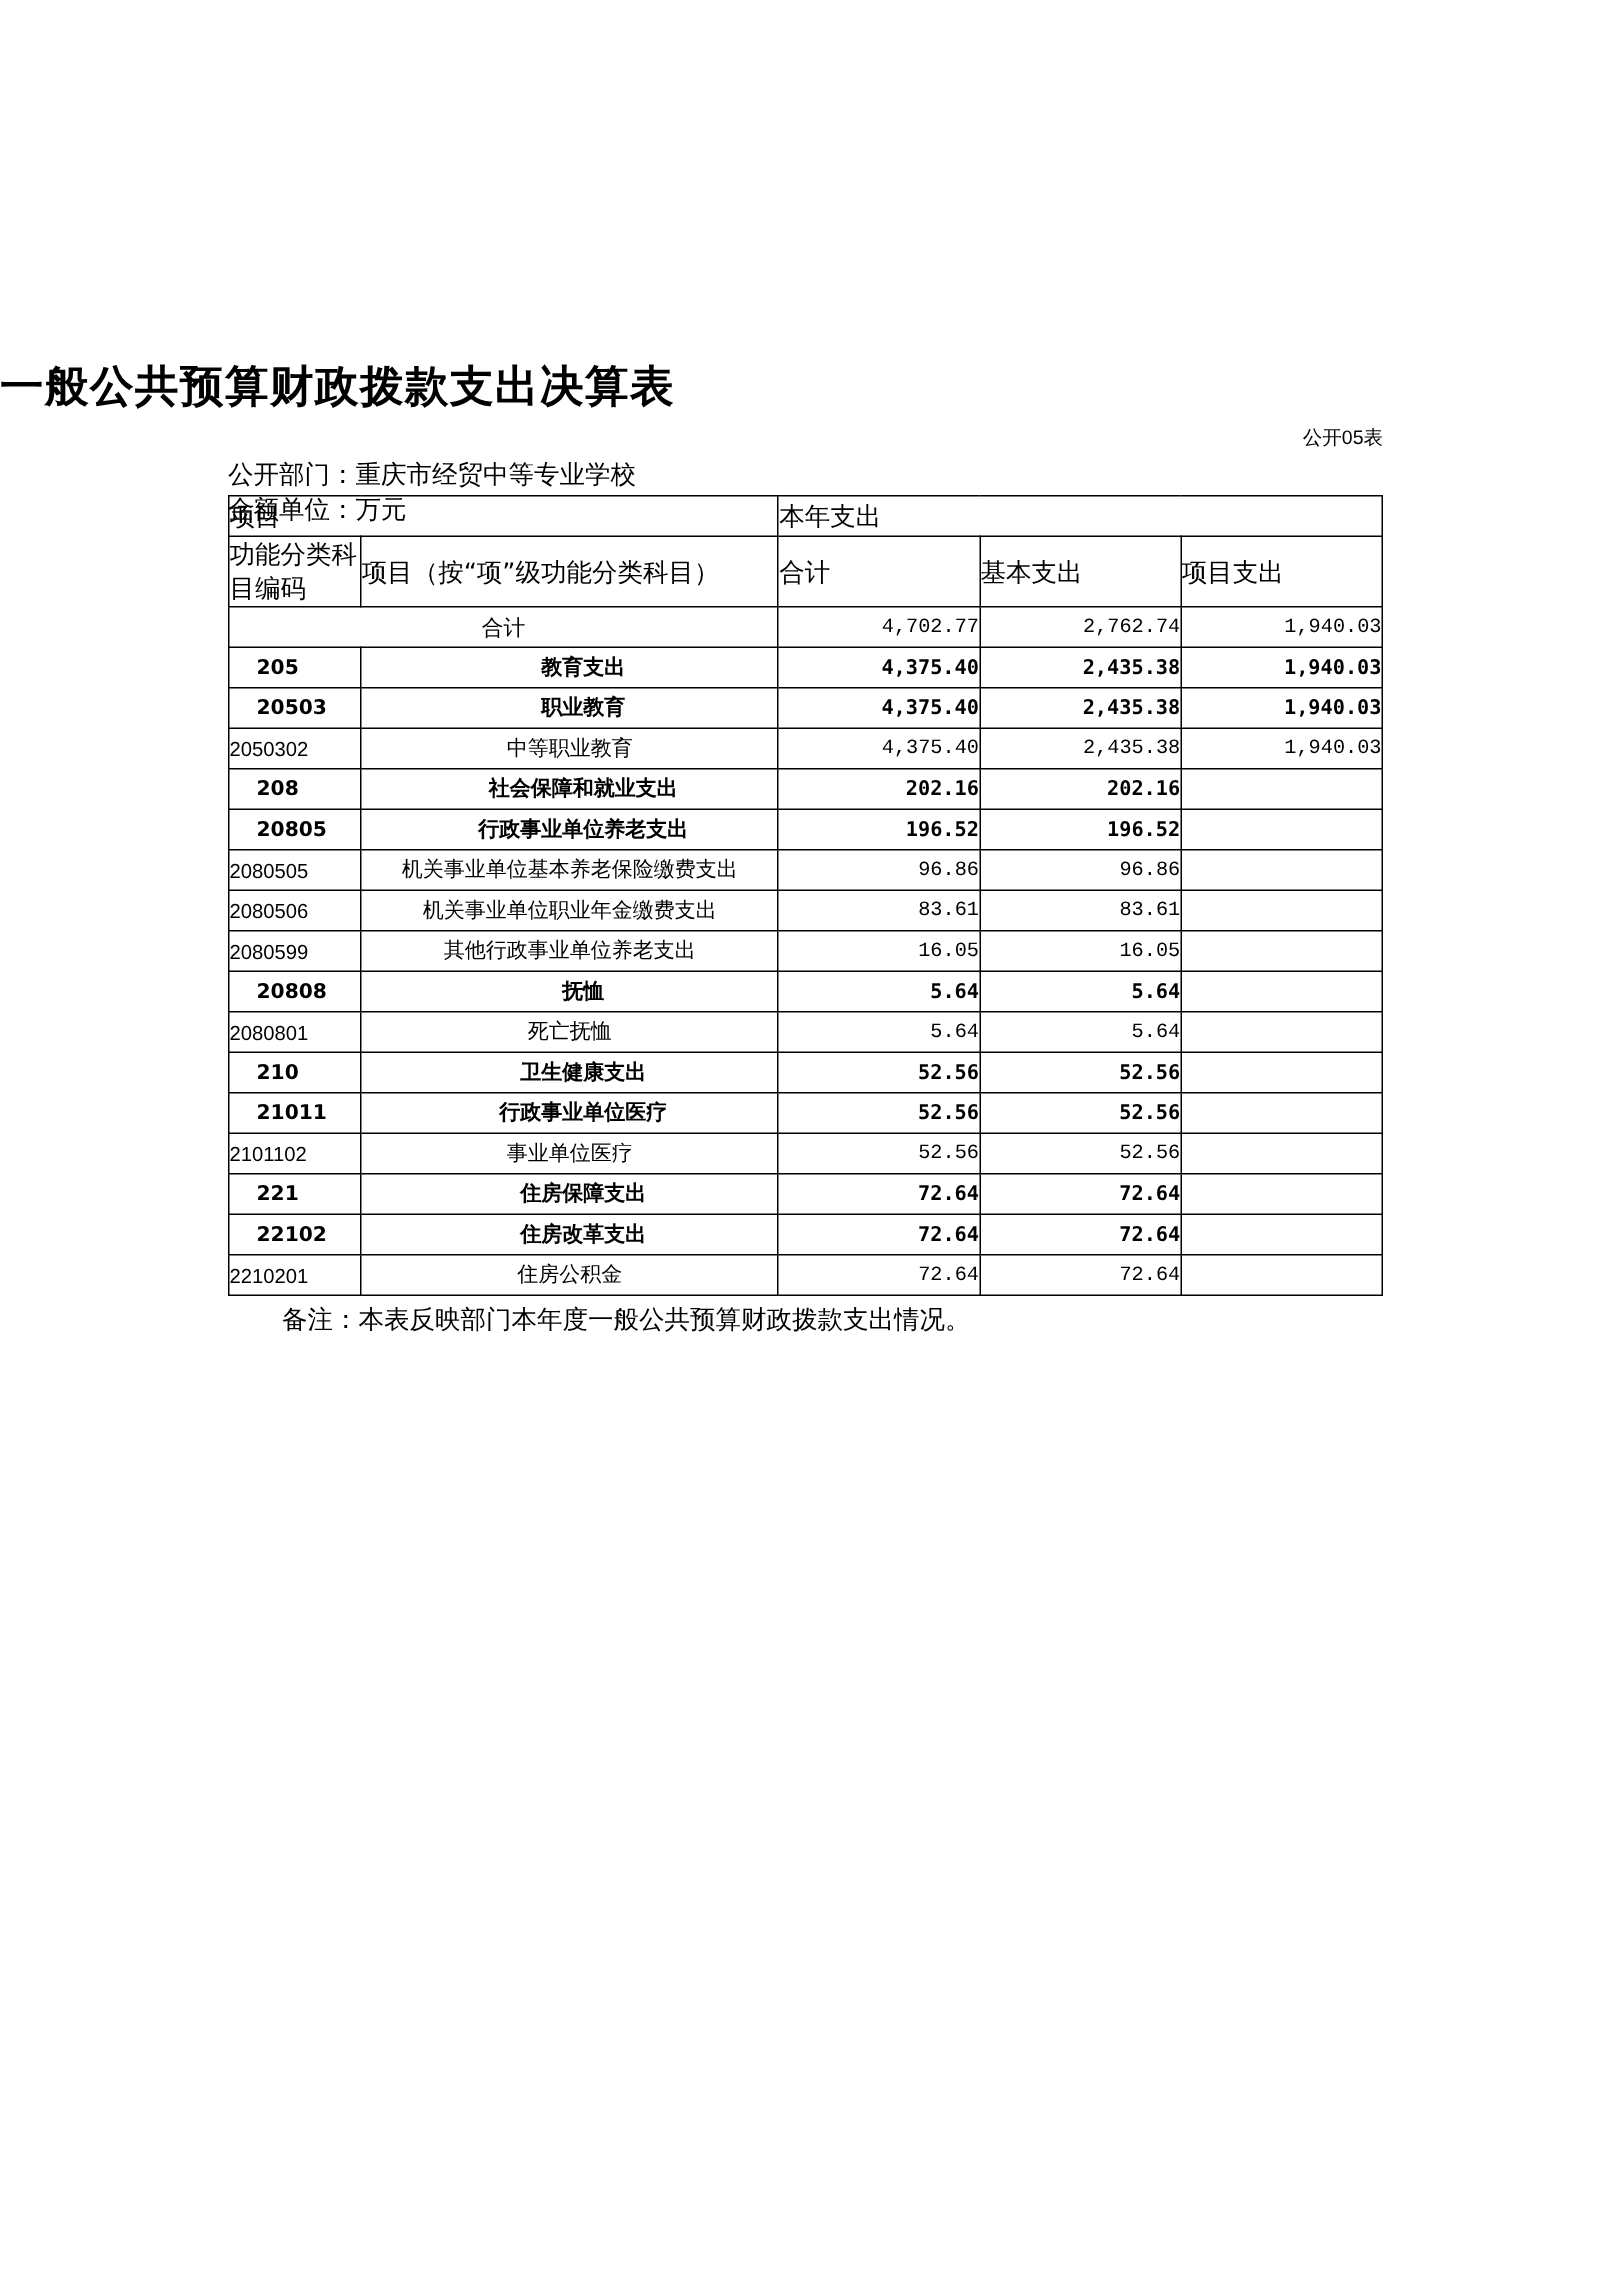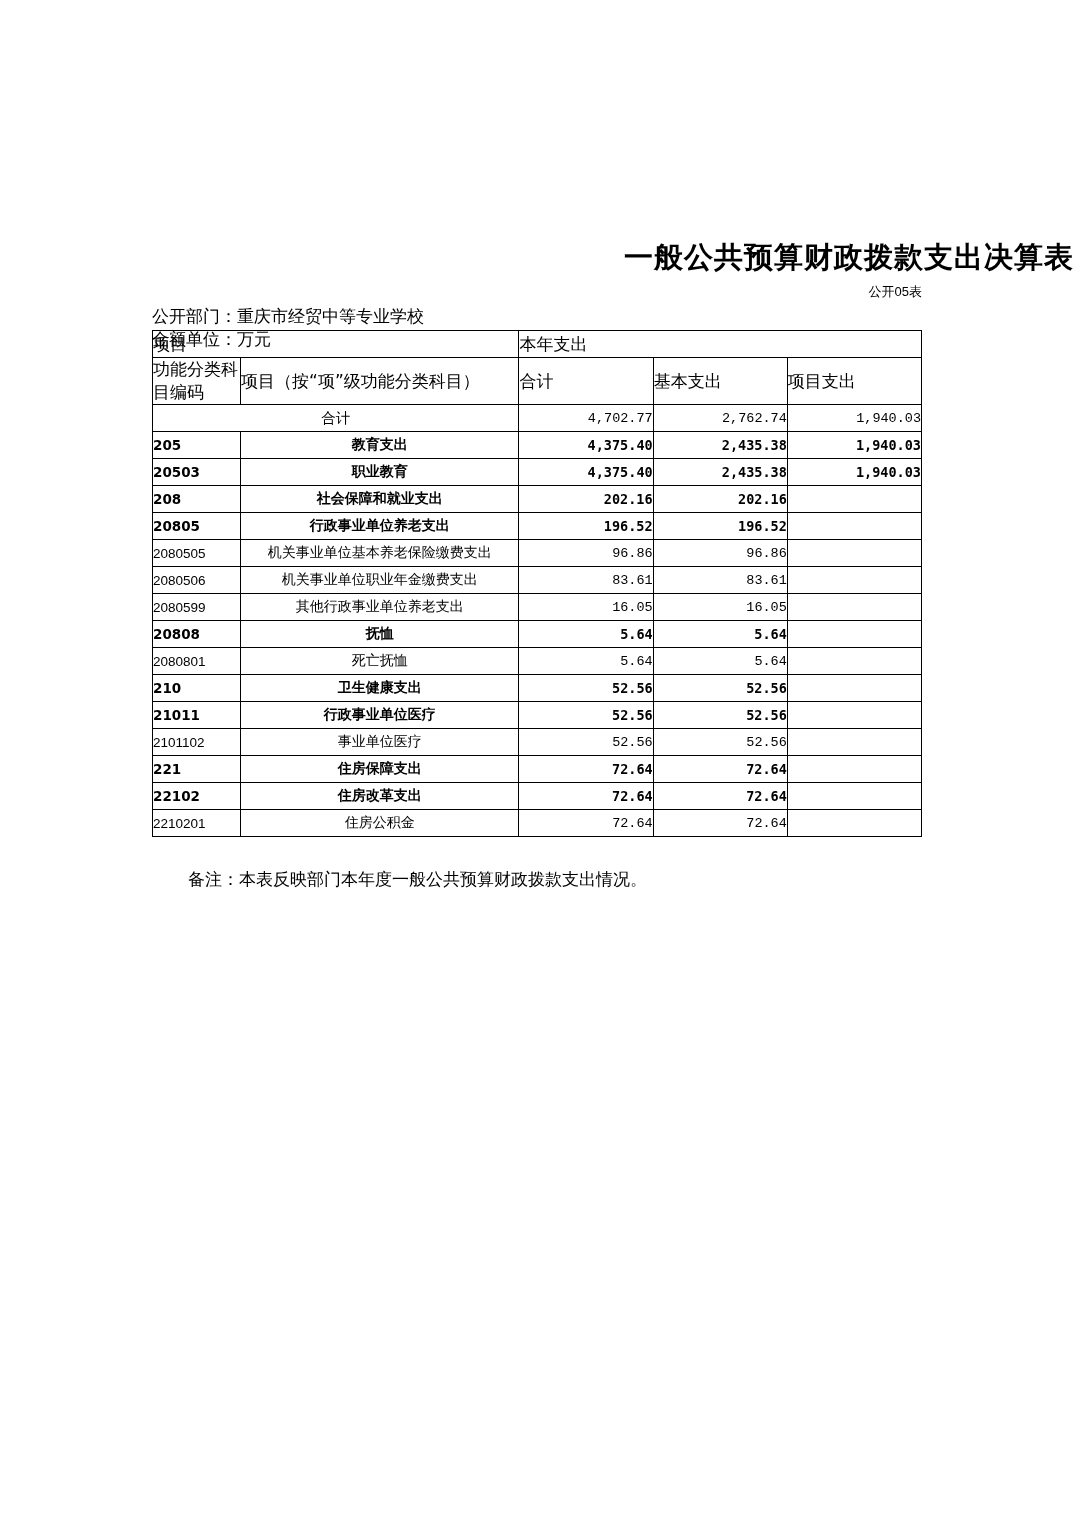--- a/index.html
+++ b/index.html
@@ -20,21 +20,21 @@
     left: 0;
     top: 0;
     width: 1074px;
     height: 1520px;
   }
   .doc-title {
     position: absolute;
     left: 0;
     top: 238px;
     width: 1074px;
-    text-align: right;
+    text-align: left;
     font-size: 29px;
     font-weight: bold;
     letter-spacing: 1px;
     font-family: "DejaVu Sans", "Liberation Sans", sans-serif;
   }
   .form-no {
     position: absolute;
     right: 152px;
     top: 283px;
     font-size: 13px;
@@ -102,20 +102,21 @@
   }
   td.num {
     text-align: right;
     padding-right: 8px;
     font-family: "Liberation Mono", "DejaVu Sans Mono", monospace;
     font-size: 13.5px;
   }
   tr.bold td {
     font-weight: bold;
     font-family: "DejaVu Sans", "Liberation Sans", sans-serif;
+    padding-left: 18px;
   }
   tr.bold td.num {
     font-family: "DejaVu Sans Mono", "Liberation Mono", monospace;
     font-weight: bold;
   }
   td.total-label {
     text-align: center;
     font-weight: bold;
     font-family: "DejaVu Sans", "Liberation Sans", sans-serif;
     font-size: 14.5px;
@@ -179,20 +180,27 @@
           <td class="num">2,435.38</td>
           <td class="num">1,940.03</td>
         </tr>
         <tr class="bold">
           <td class="code">20503</td>
           <td class="name">职业教育</td>
           <td class="num">4,375.40</td>
           <td class="num">2,435.38</td>
           <td class="num">1,940.03</td>
         </tr>
+        <tr>
+          <td class="code">2050302</td>
+          <td class="name ind1">中等职业教育</td>
+          <td class="num">4,375.40</td>
+          <td class="num">2,435.38</td>
+          <td class="num">1,940.03</td>
+        </tr>
         <tr class="bold">
           <td class="code">208</td>
           <td class="name">社会保障和就业支出</td>
           <td class="num">202.16</td>
           <td class="num">202.16</td>
           <td class="num"></td>
         </tr>
         <tr class="bold">
           <td class="code">20805</td>
           <td class="name">行政事业单位养老支出</td>

